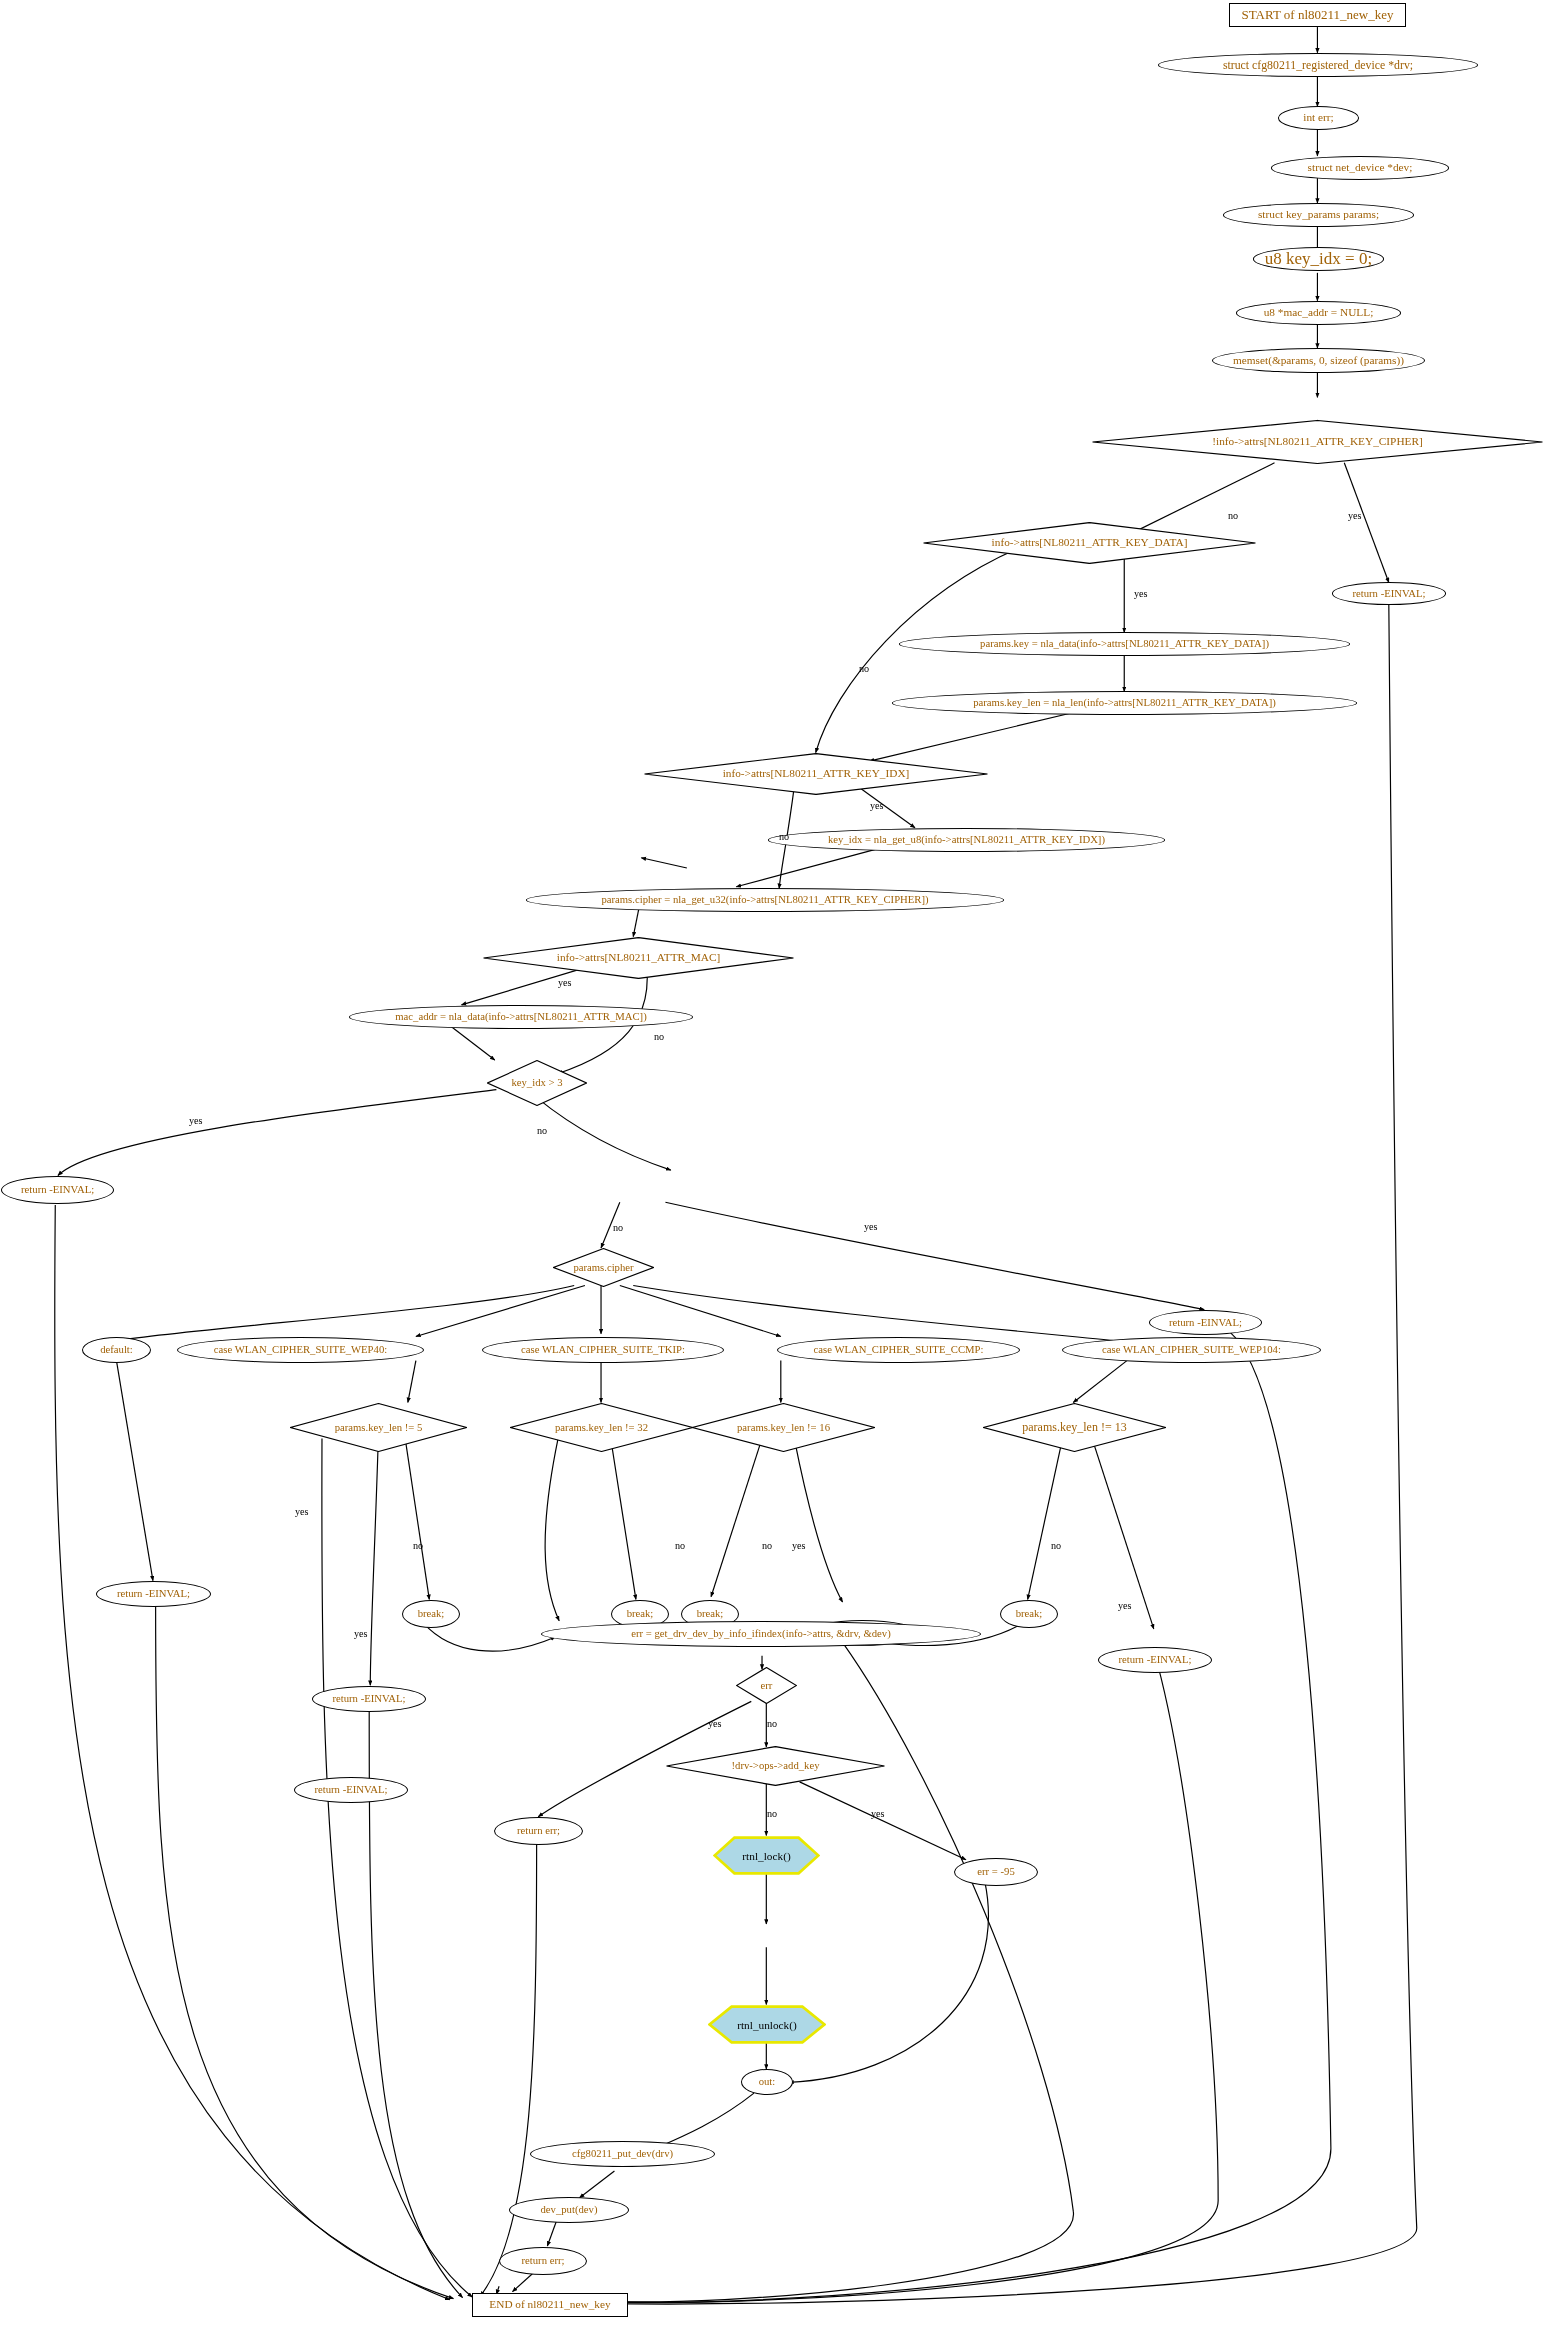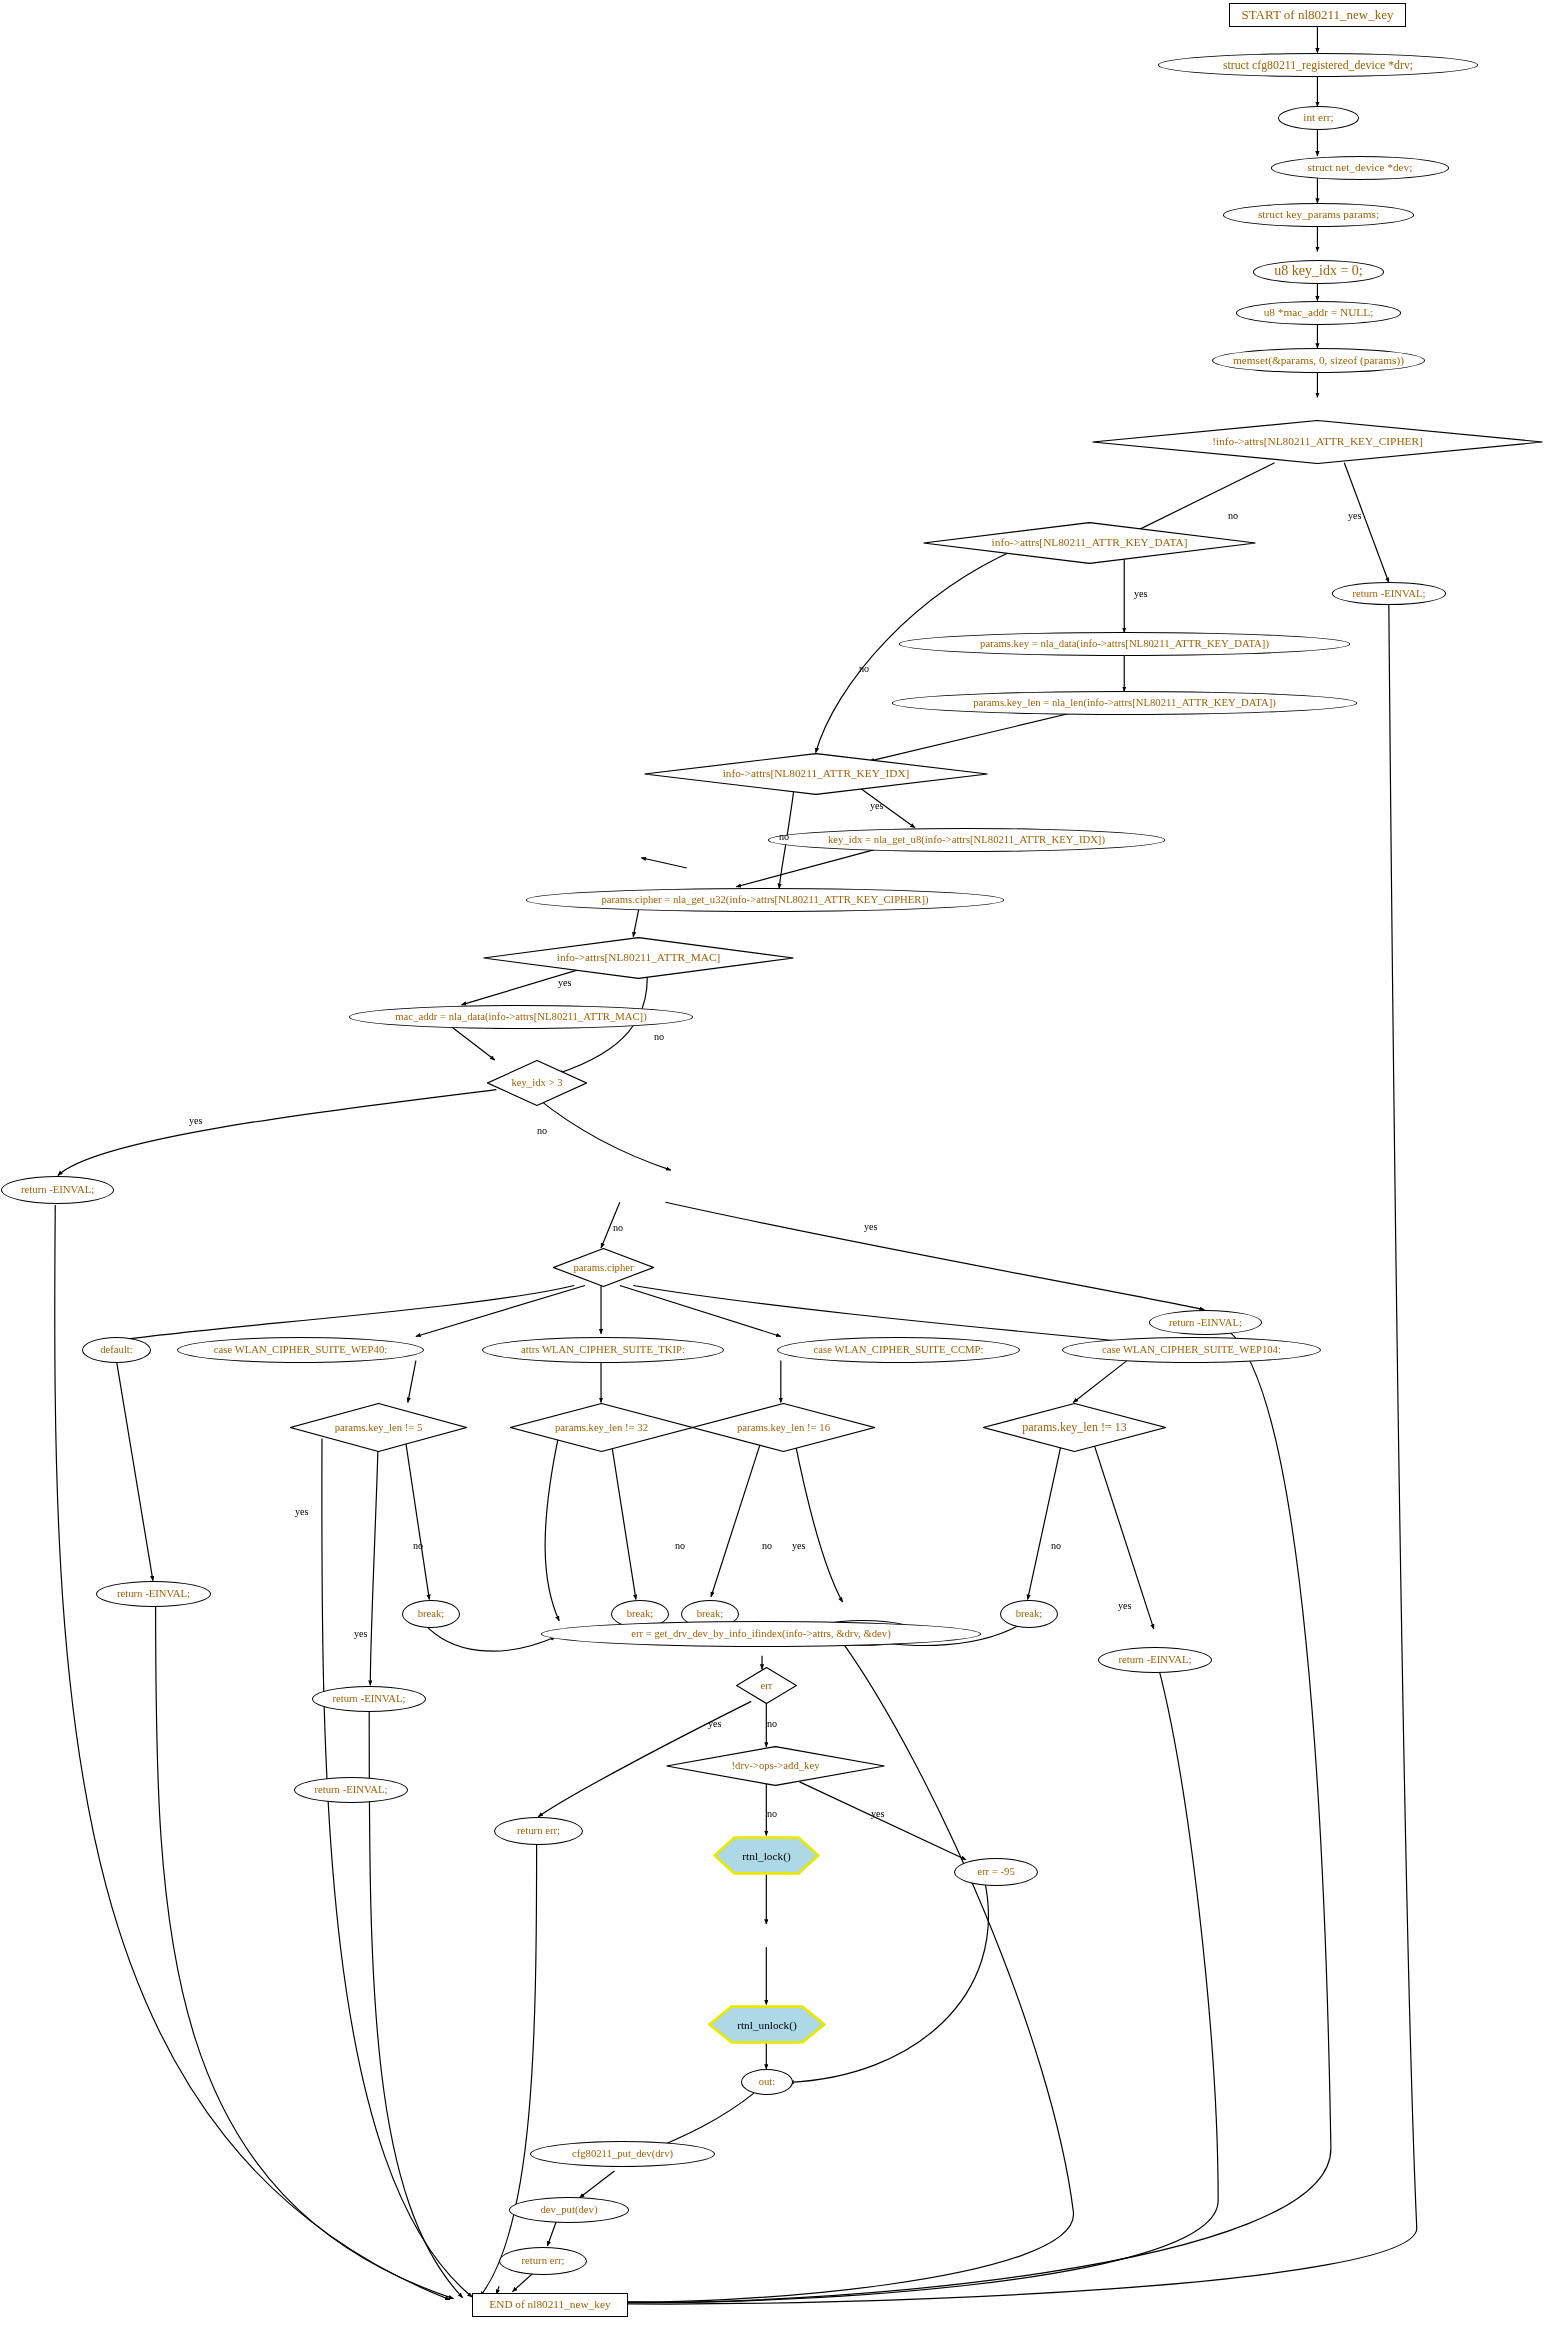--- a/index.html
+++ b/index.html
@@ -169,21 +169,21 @@
   </div>
 
   <div class="node n-ellipse" style="left:1271px;top:156px;width:178px;height:23.6px;font-size:11.3px;">
     <span>struct net_device *dev;</span>
   </div>
 
   <div class="node n-ellipse" style="left:1223px;top:203px;width:191px;height:23.6px;font-size:11.3px;">
     <span>struct key_params params;</span>
   </div>
 
-  <div class="node n-ellipse" style="left:1253px;top:260px;width:131px;height:23.6px;font-size:14px;">
+  <div class="node n-ellipse" style="left:1253px;top:247px;width:131px;height:23.6px;font-size:17px;">
     <span>u8 key_idx = 0;</span>
   </div>
 
   <div class="node n-ellipse" style="left:1236px;top:301px;width:165px;height:23.6px;font-size:11.3px;">
     <span>u8 *mac_addr = NULL;</span>
   </div>
 
   <div class="node n-ellipse" style="left:1212px;top:348px;width:213px;height:25px;font-size:11.3px;">
     <span>memset(&amp;params, 0, sizeof (params))</span>
   </div>
@@ -265,21 +265,21 @@
 
   <div class="node n-ellipse" style="left:82px;top:1337px;width:69px;height:26px;font-size:10.7px;">
     <span>default:</span>
   </div>
 
   <div class="node n-ellipse" style="left:177px;top:1337px;width:247px;height:26px;font-size:10.7px;">
     <span>case WLAN_CIPHER_SUITE_WEP40:</span>
   </div>
 
   <div class="node n-ellipse" style="left:482px;top:1337px;width:242px;height:26px;font-size:10.7px;">
-    <span>attrs WLAN_CIPHER_SUITE_TKIP:</span>
+    <span>case WLAN_CIPHER_SUITE_TKIP:</span>
   </div>
 
   <div class="node n-ellipse" style="left:777px;top:1337px;width:243px;height:26px;font-size:10.7px;">
     <span>case WLAN_CIPHER_SUITE_CCMP:</span>
   </div>
 
   <div class="node n-ellipse" style="left:1062px;top:1337px;width:259px;height:26px;font-size:10.7px;">
     <span>case WLAN_CIPHER_SUITE_WEP104:</span>
   </div>
 

